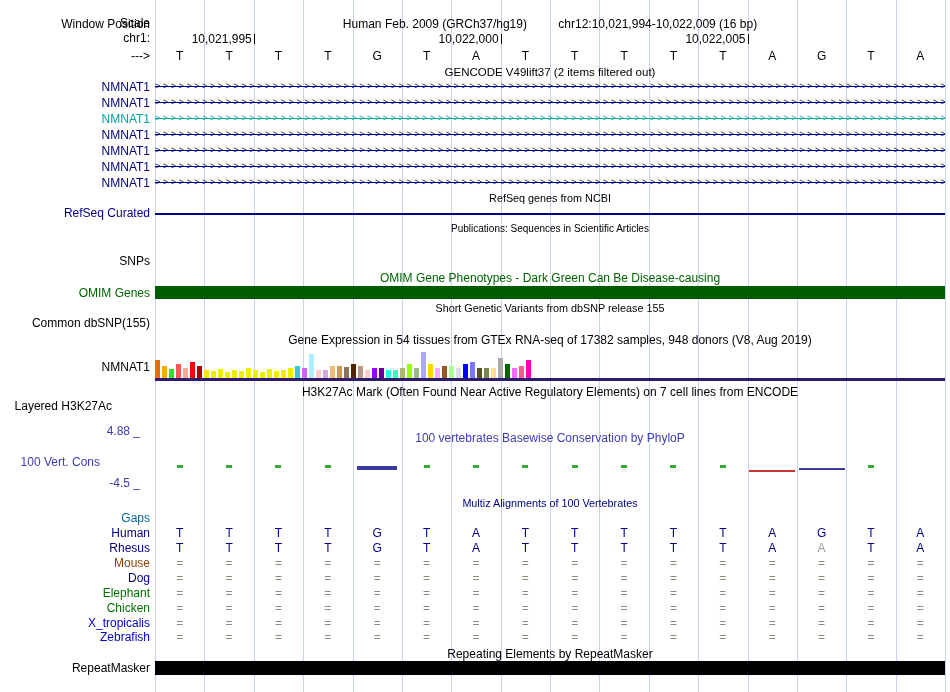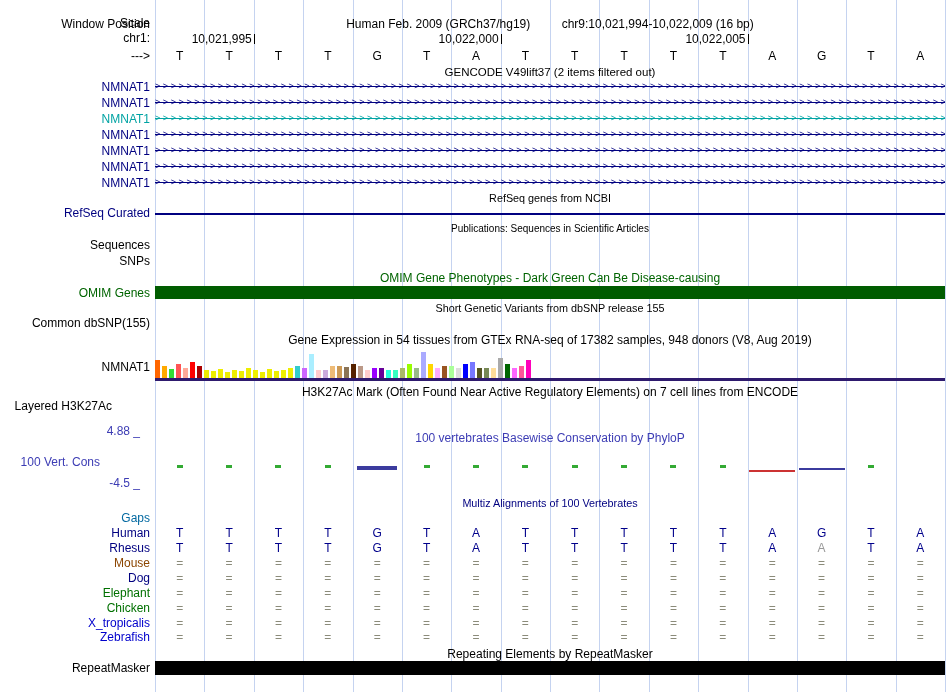--- a/index.html
+++ b/index.html
@@ -44,21 +44,21 @@
       <div class="guideline" style="left: 796.875px;"></div>
       <div class="guideline" style="left: 846.25px;"></div>
       <div class="guideline" style="left: 895.625px;"></div>
       <div class="guideline" style="left: 945px;"></div>
     </div>
 
   <div class="row" style="top:17px">
     <span class="lab">Window Position</span>
     <div class="trk center">
       <span style="margin-right:28px">Human Feb. 2009 (GRCh37/hg19)</span>
-      <span>chr9:10,021,994-10,022,009 (16 bp)</span>
+      <span>chr12:10,021,994-10,022,009 (16 bp)</span>
     </div>
   </div>
 
   <div class="row" style="top:16px">
     <span class="lab">Scale</span>
   </div>
 
   <div class="row" style="top:31px;height:16px">
     <span class="lab">chr1:</span>
     <div class="trk">
@@ -130,23 +130,20 @@
   </div>
   <div class="row" style="top:206px">
     <span class="lab" style="color: rgb(0, 0, 128);">RefSeq Curated</span>
     <div class="trk">
       <div class="hline" style="top: 7px; height: 2px; background: rgb(0, 0, 128);"></div>
     </div>
   </div>
 
   <div class="row t10" style="top:223px">
     <div class="trk center">Publications: Sequences in Scientific Articles</div>
-  </div>
-  <div class="row" style="top:238px">
-    <span class="lab">Sequences</span>
   </div>
   <div class="row" style="top:271px">
     <div class="trk center" style="color: rgb(0, 100, 0);">OMIM Gene Phenotypes - Dark Green Can Be Disease-causing</div>
   </div>
 
   <div class="row" style="top:254px">
     <span class="lab">SNPs</span>
   </div>
   <div class="row" style="top:286px">
     <span class="lab" style="color: rgb(0, 100, 0);">OMIM Genes</span>

